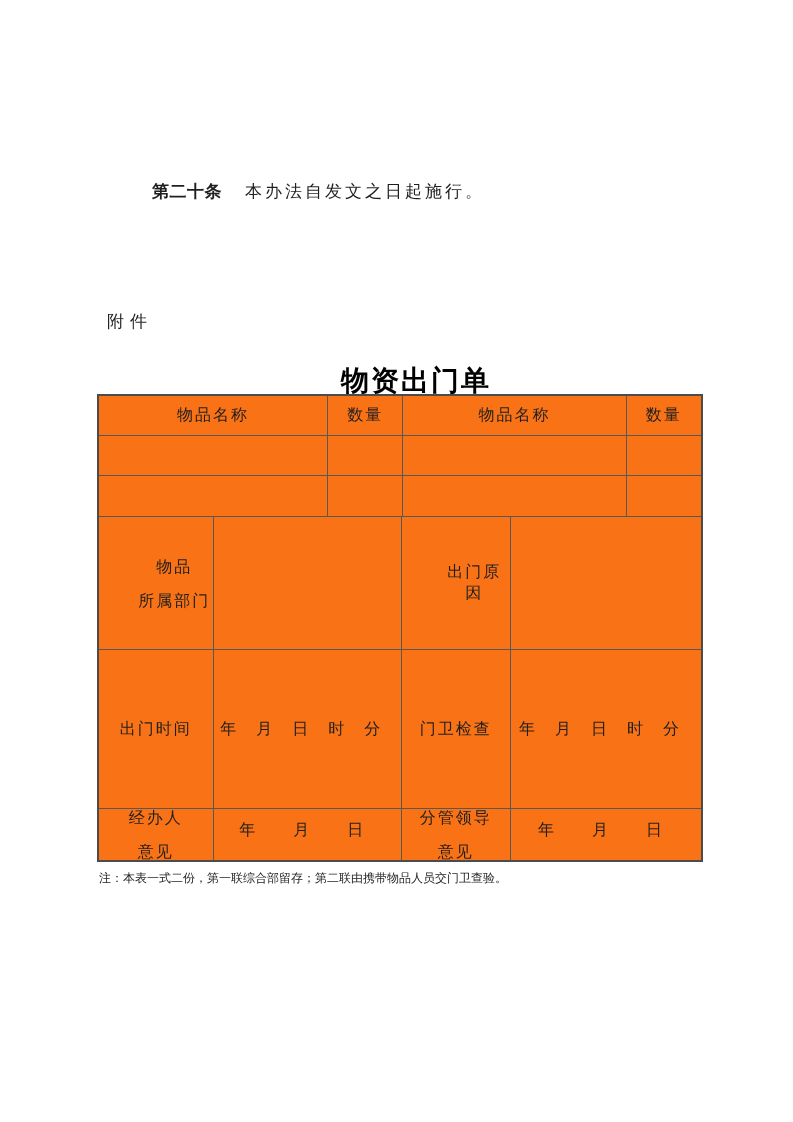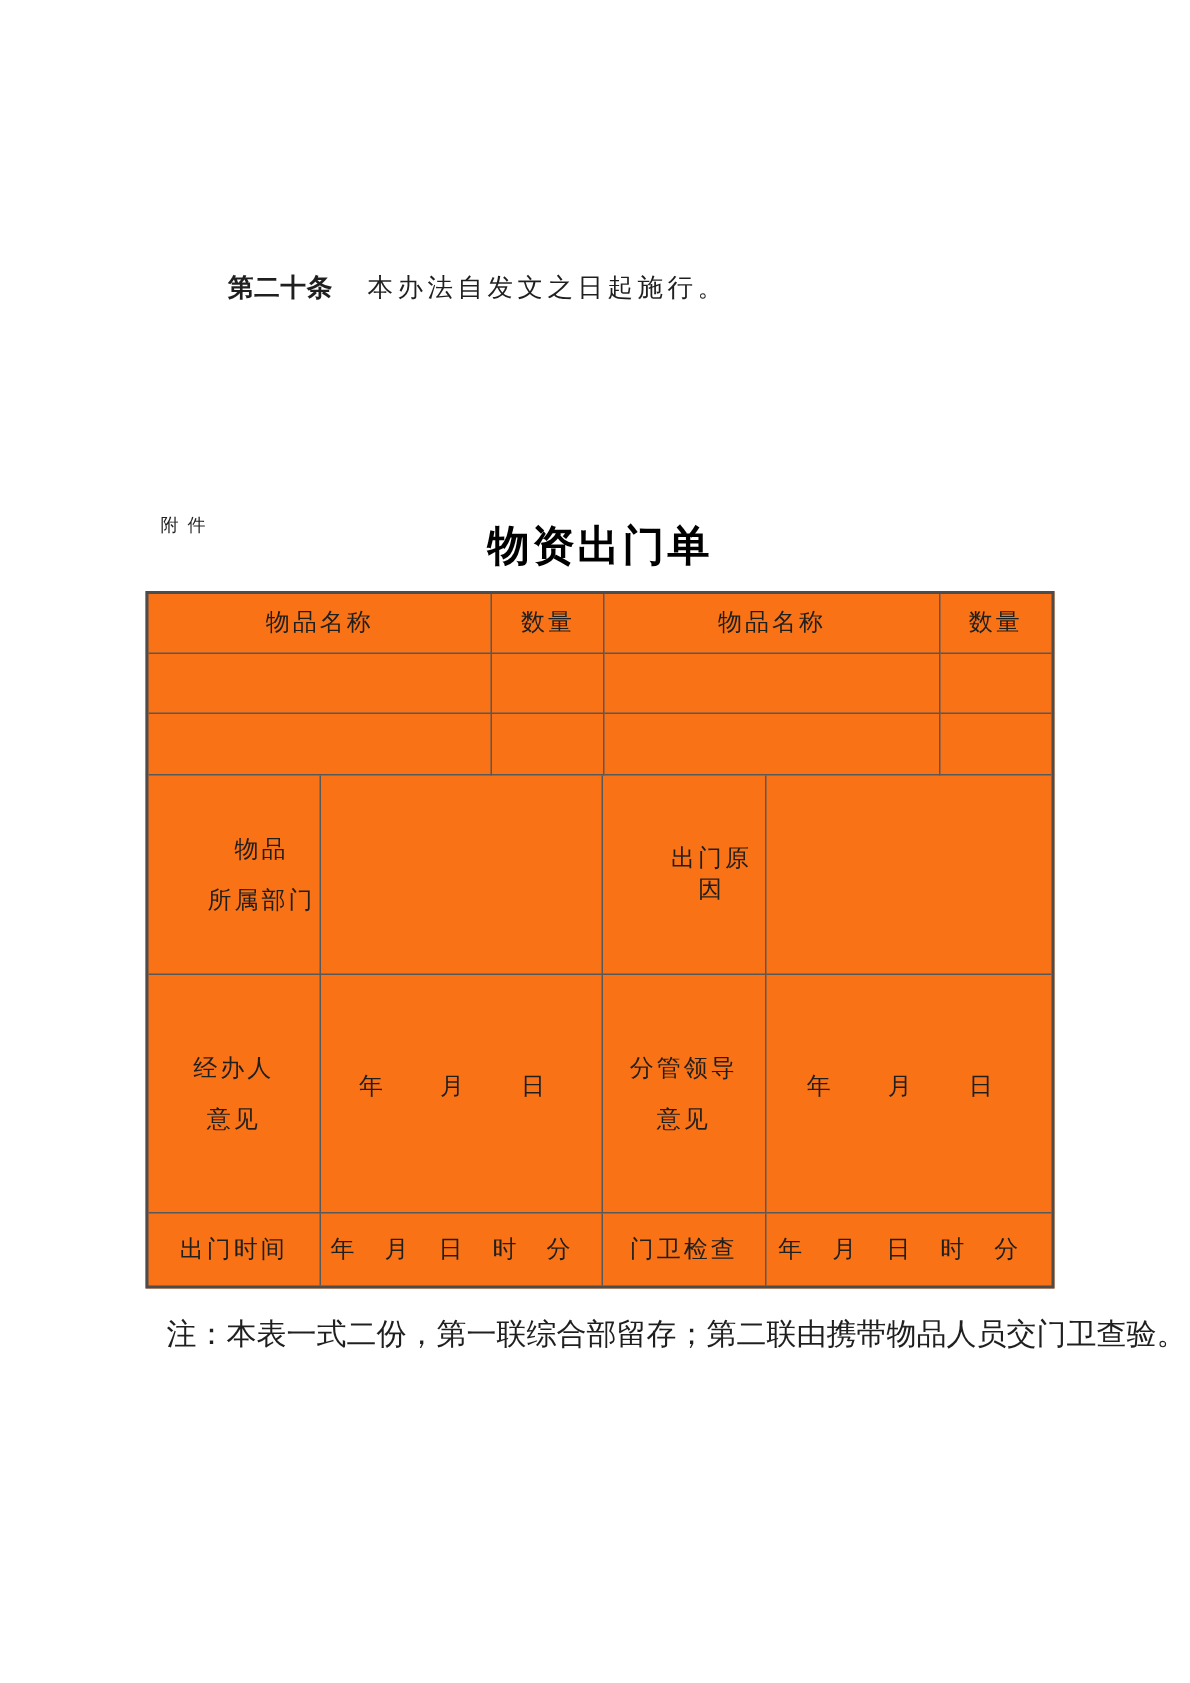--- a/index.html
+++ b/index.html
@@ -30,32 +30,32 @@
     letter-spacing: 0.5px;
     margin-right: 23px;
   }
   #article-19 { top: 128px; }
   #article-20 { top: 170px; margin-top: 12px; }
 
   
   .attachment {
     position: absolute;
     left: 107px;
-    top: 342px;
-    font-size: 12px;
+    top: 310px;
+    font-size: 17px;
     letter-spacing: 6px;
   }
 
   
   .form-title {
     position: absolute;
     left: 97px;
     top: 348px;
     width: 606px;
-    margin: 0;
+    margin: 16px;
     text-align: center;
     font-size: 28px;
     line-height: 34px;
     font-weight: bold;
     letter-spacing: 2px;
     color: #000000;
   }
 
   
   .form-box {
@@ -136,22 +136,22 @@
   .dt-cell .dt-line {
     display: inline-block;
     padding-right: 12px;
   }
 
   
   .note {
     position: absolute;
     left: 99px;
     top: 869px;
-    margin: 12px;
-    font-size: 20px;
+    margin: 0;
+    font-size: 12px;
     line-height: 19px;
     letter-spacing: 0;
     white-space: nowrap;
     text-align: center;
   }
 </style>
 </head>
 <body>
 
 <div class="page">
@@ -197,49 +197,49 @@
           <div class="stack">
             <span>物品</span>
             <span>所属部门</span>
           </div>
         </td>
         <td></td>
         <td>出门原因</td>
         <td></td>
       </tr>
       <tr>
+        <td>出门时间</td>
+        <td class="dt-cell">
+          <span class="dt-line">年　月　日　时　分</span>
+        </td>
+        <td>门卫检查</td>
+        <td class="dt-cell">
+          <span class="dt-line">年　月　日　时　分</span>
+        </td>
+      </tr>
+      <tr>
         <td>
           <div class="stack">
             <span>经办人</span>
             <span>意见</span>
           </div>
         </td>
         <td class="sign-date-cell">
           <span class="date-line">年　　月　　日</span>
         </td>
         <td>
           <div class="stack">
             <span>分管领导</span>
             <span>意见</span>
           </div>
         </td>
         <td class="sign-date-cell">
           <span class="date-line">年　　月　　日</span>
         </td>
       </tr>
-      <tr>
-        <td>出门时间</td>
-        <td class="dt-cell">
-          <span class="dt-line">年　月　日　时　分</span>
-        </td>
-        <td>门卫检查</td>
-        <td class="dt-cell">
-          <span class="dt-line">年　月　日　时　分</span>
-        </td>
-      </tr>
     </tbody>
       </table>
 
   </div>
 
   <p class="note">注：本表一式二份，第一联综合部留存；第二联由携带物品人员交门卫查验。</p>
 
 </div>
 
 </body></html>

